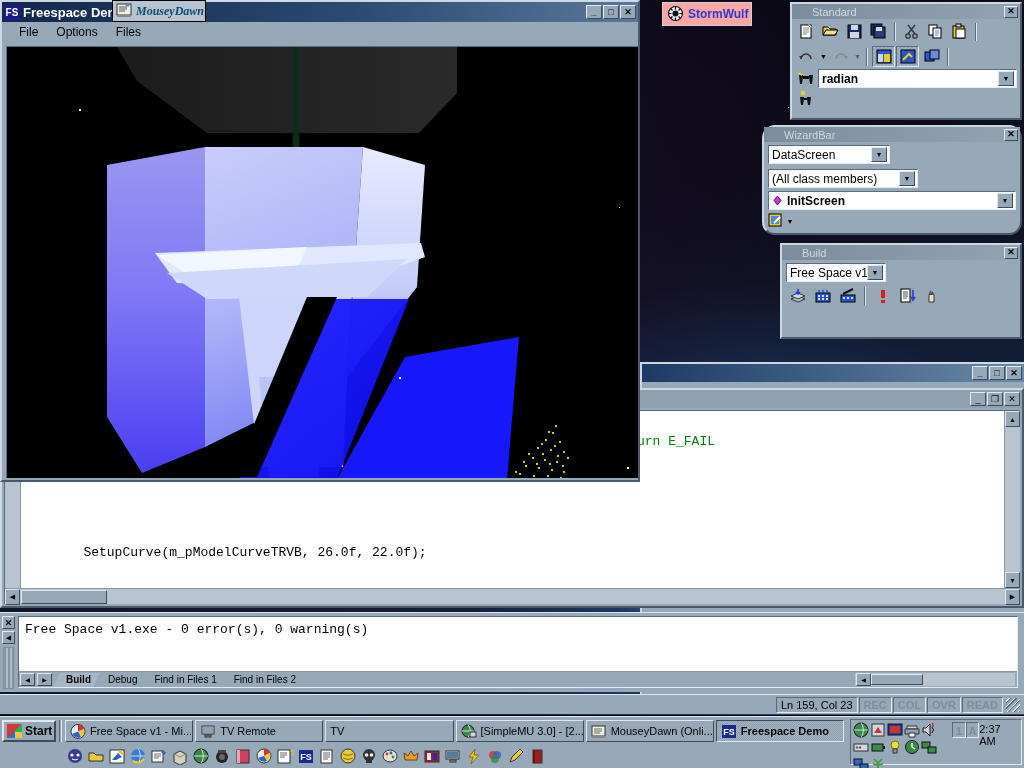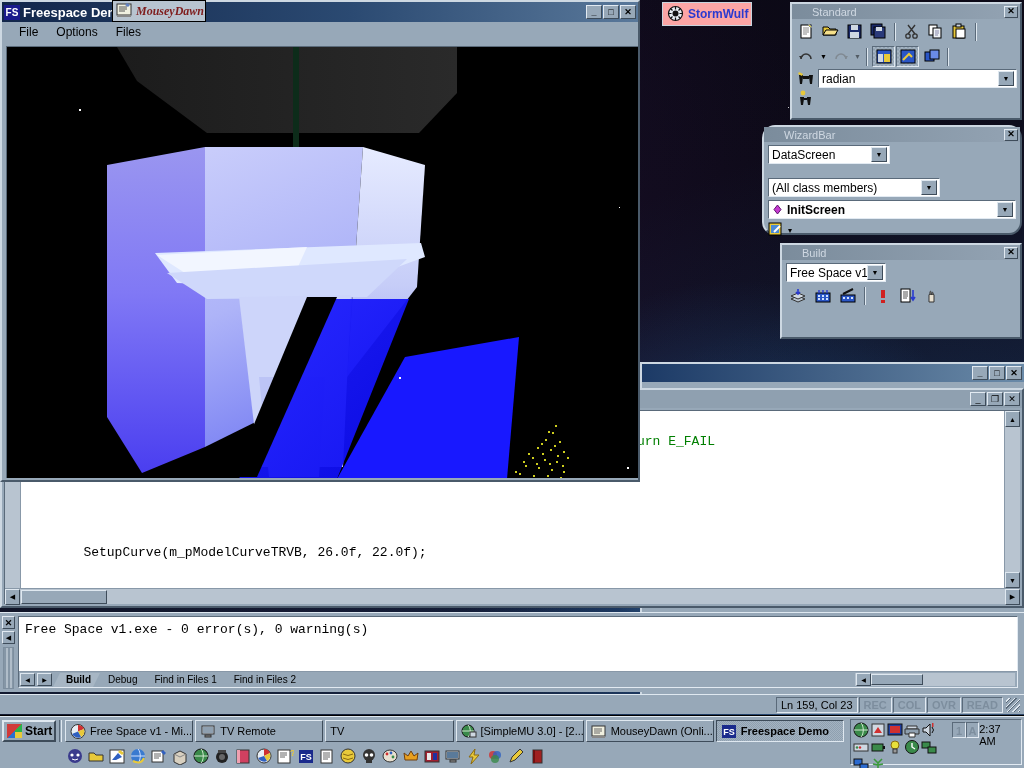--- a/index.html
+++ b/index.html
@@ -294,21 +294,21 @@
 
   
   #mousey {
     position: absolute; left: 112px; top: 0px; width: 94px; height: 22px;
     background: #b8c4d0;
     border: 1px solid #000;
     display: flex; align-items: center; gap: 3px; padding-left: 3px;
   }
   #mousey .label {
     font-family: "Liberation Serif", serif;
-    font-style: italic; font-weight: bold; font-size: 12px; color: #7f1d1d;
+    font-style: italic; font-weight: bold; font-size: 12px; color: #0c4a6e;
   }
 
   
   #stormwulf {
     position: absolute; left: 662px; top: 2px; width: 90px; height: 24px;
     background: #fca5a5; border: 1px solid #c8d4de;
     display: flex; align-items: center; gap: 4px; padding-left: 4px;
   }
   #stormwulf .label { font-size: 12px; color: #2a3ad0; font-weight: bold; }
 
@@ -543,21 +543,21 @@
           </svg>
       </div>
       <div class="tbtn">
         <svg width="16" height="15" viewBox="0 0 16 15">
             <rect x="1" y="3" width="9" height="9" fill="#2a56c6" stroke="#000"></rect>
             <rect x="6" y="1" width="9" height="9" fill="#6a8ae6" stroke="#000"></rect>
           </svg>
       </div>
       <div class="tsep"></div>
     </div>
-    <div class="tbrow" style="padding-top:0;">
+    <div class="tbrow" style="padding-top:0;font-weight:bold;">
       <div style="width:22px;display:flex;align-items:center;justify-content:center;">
         <svg width="18" height="16" viewBox="0 0 18 16">
             <path d="M2 4h4v2l-1 7H3z" fill="#111"></path>
             <path d="M12 4h4l-1 9h-2l-1-7z" fill="#111"></path>
             <rect x="6" y="5" width="6" height="3" fill="#111"></rect>
             <path d="M2 1l4 2-1 2-4-2z" fill="#e8c93a"></path>
           </svg>
       </div>
       <div class="combo" style="flex:1;">
         <span class="cval">radian</span>
@@ -579,21 +579,21 @@
   <div class="float-tb win98" style="left:762px;top:125px;width:260px;height:110px;border-radius:13px;">
     <div class="ftb-title">
       <span>WizardBar</span>
       <div class="ftb-x">✕</div>
     </div>
     <div style="padding:3px 4px 0 4px;">
       <div class="combo" style="width:122px;">
         <span class="cval">DataScreen</span>
         <span class="cbtn">▼</span>
       </div>
-      <div class="combo" style="width:172px;margin-top:14px;">
+      <div class="combo" style="width:150px;margin-top:5px;">
         <span class="cval">(All class members)</span>
         <span class="cbtn">▼</span>
       </div>
       <div class="combo" style="width:248px;margin-top:3px;font-weight:bold;">
         <span style="margin-right:4px;display:inline-flex;">
           <svg width="11" height="11" viewBox="0 0 11 11">
               <path d="M5.5 1l3.5 4.5L5.5 10 2 5.5z" fill="#c43ad0" stroke="#601070"></path>
             </svg>
         </span>
         <span class="cval">InitScreen</span>

